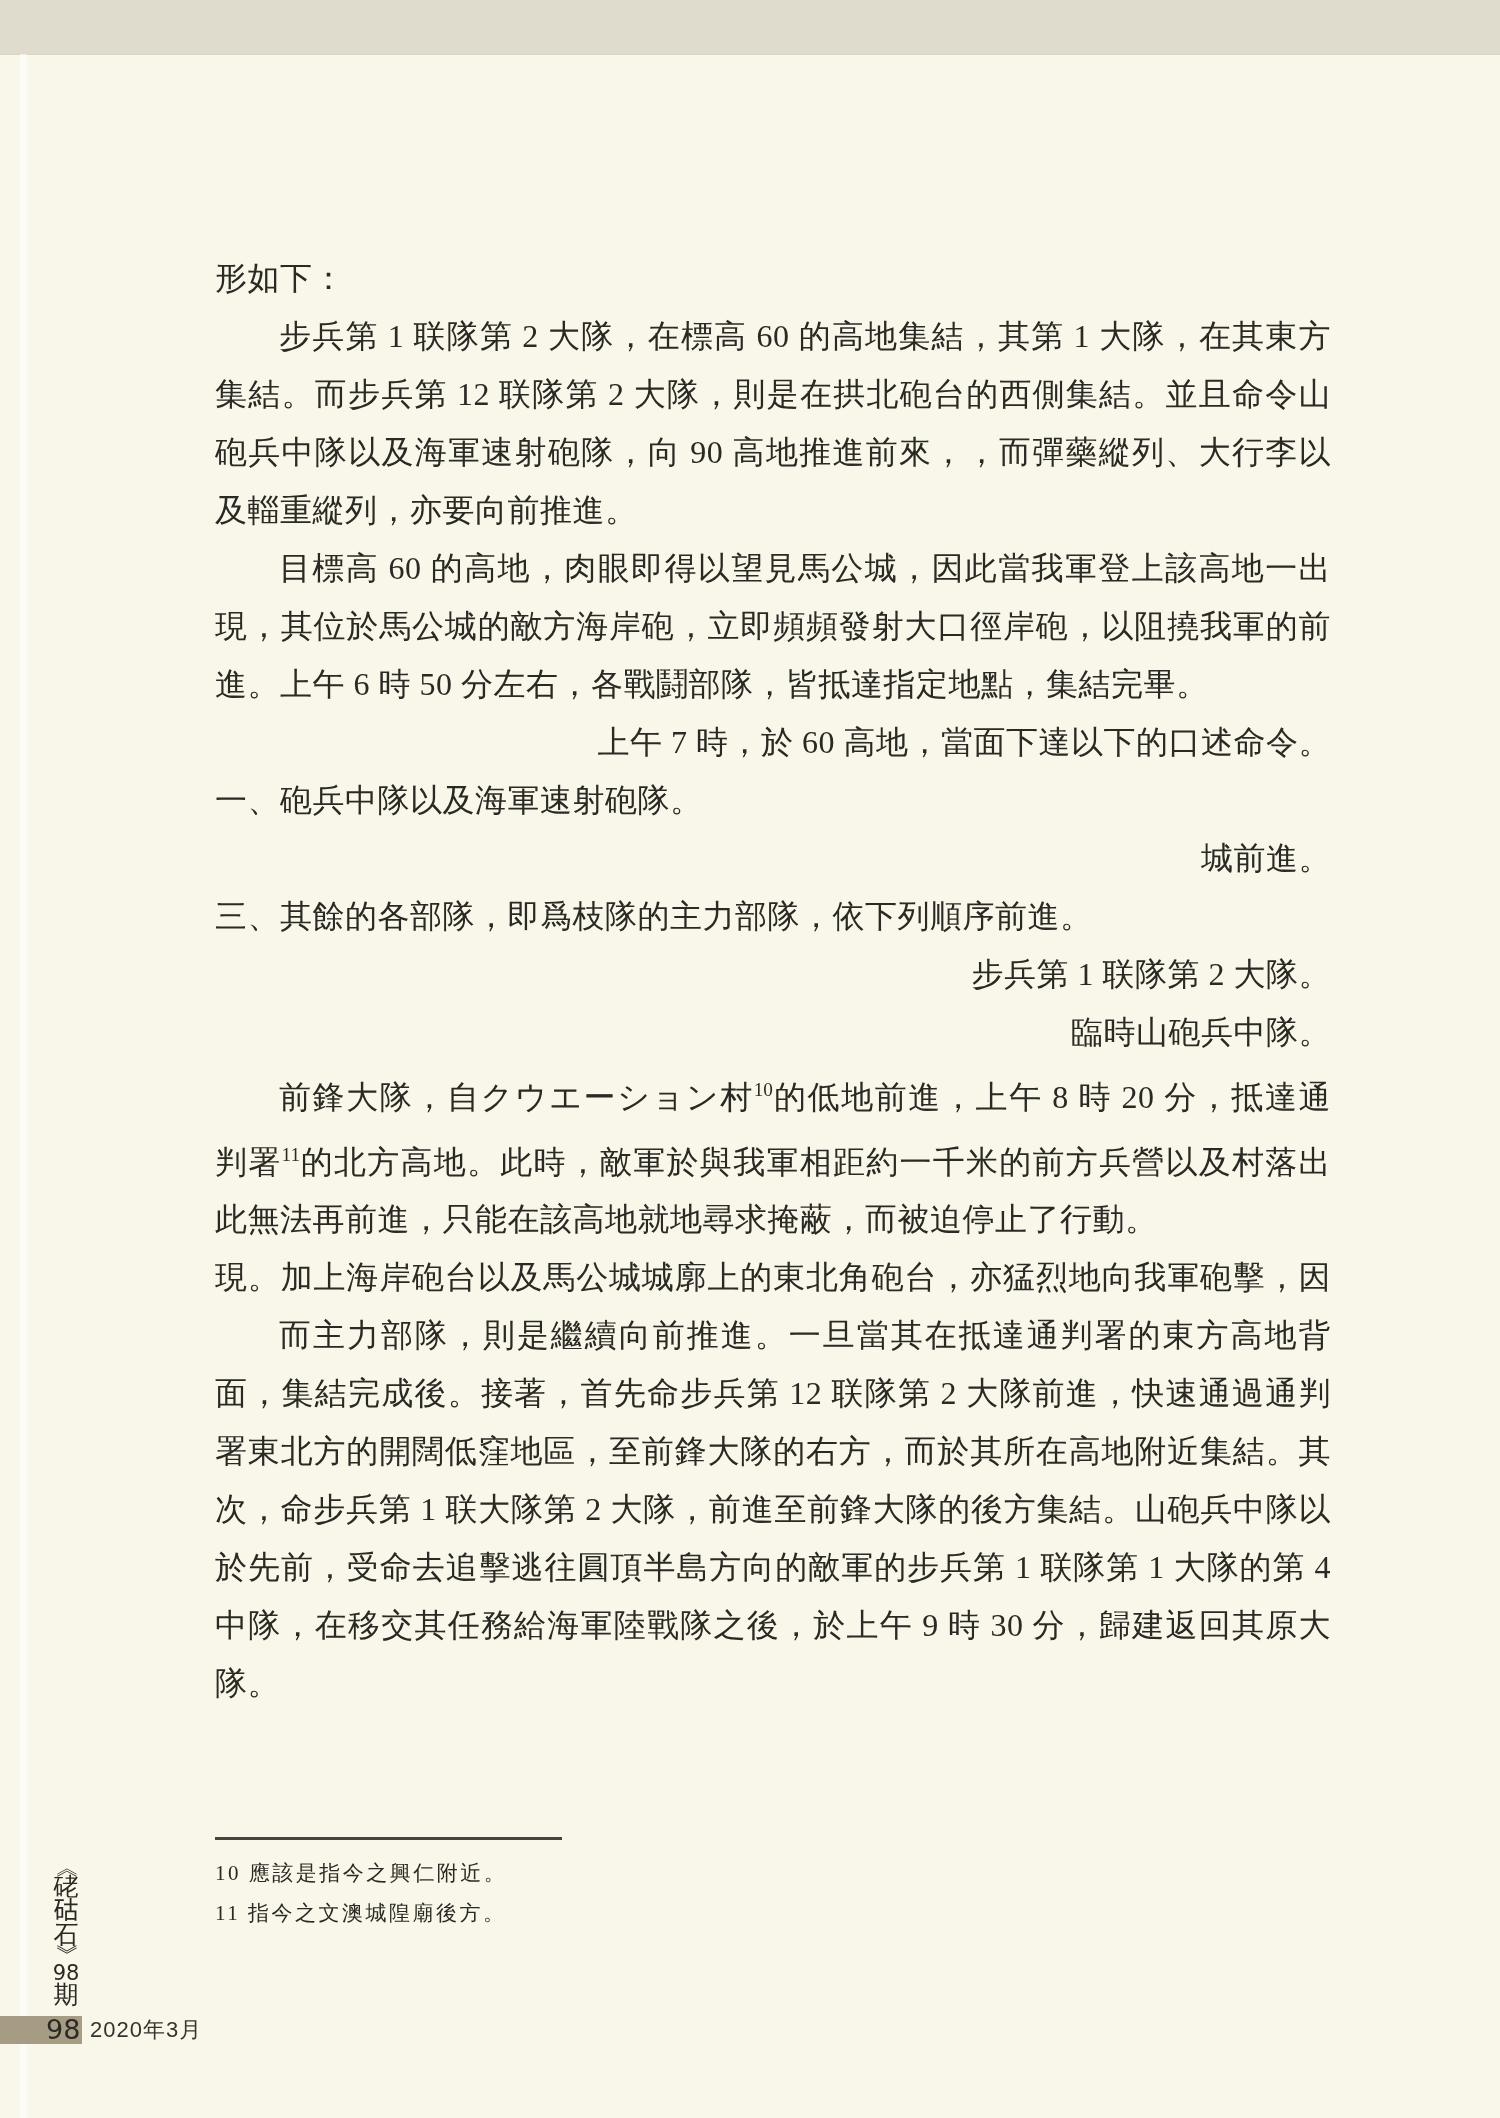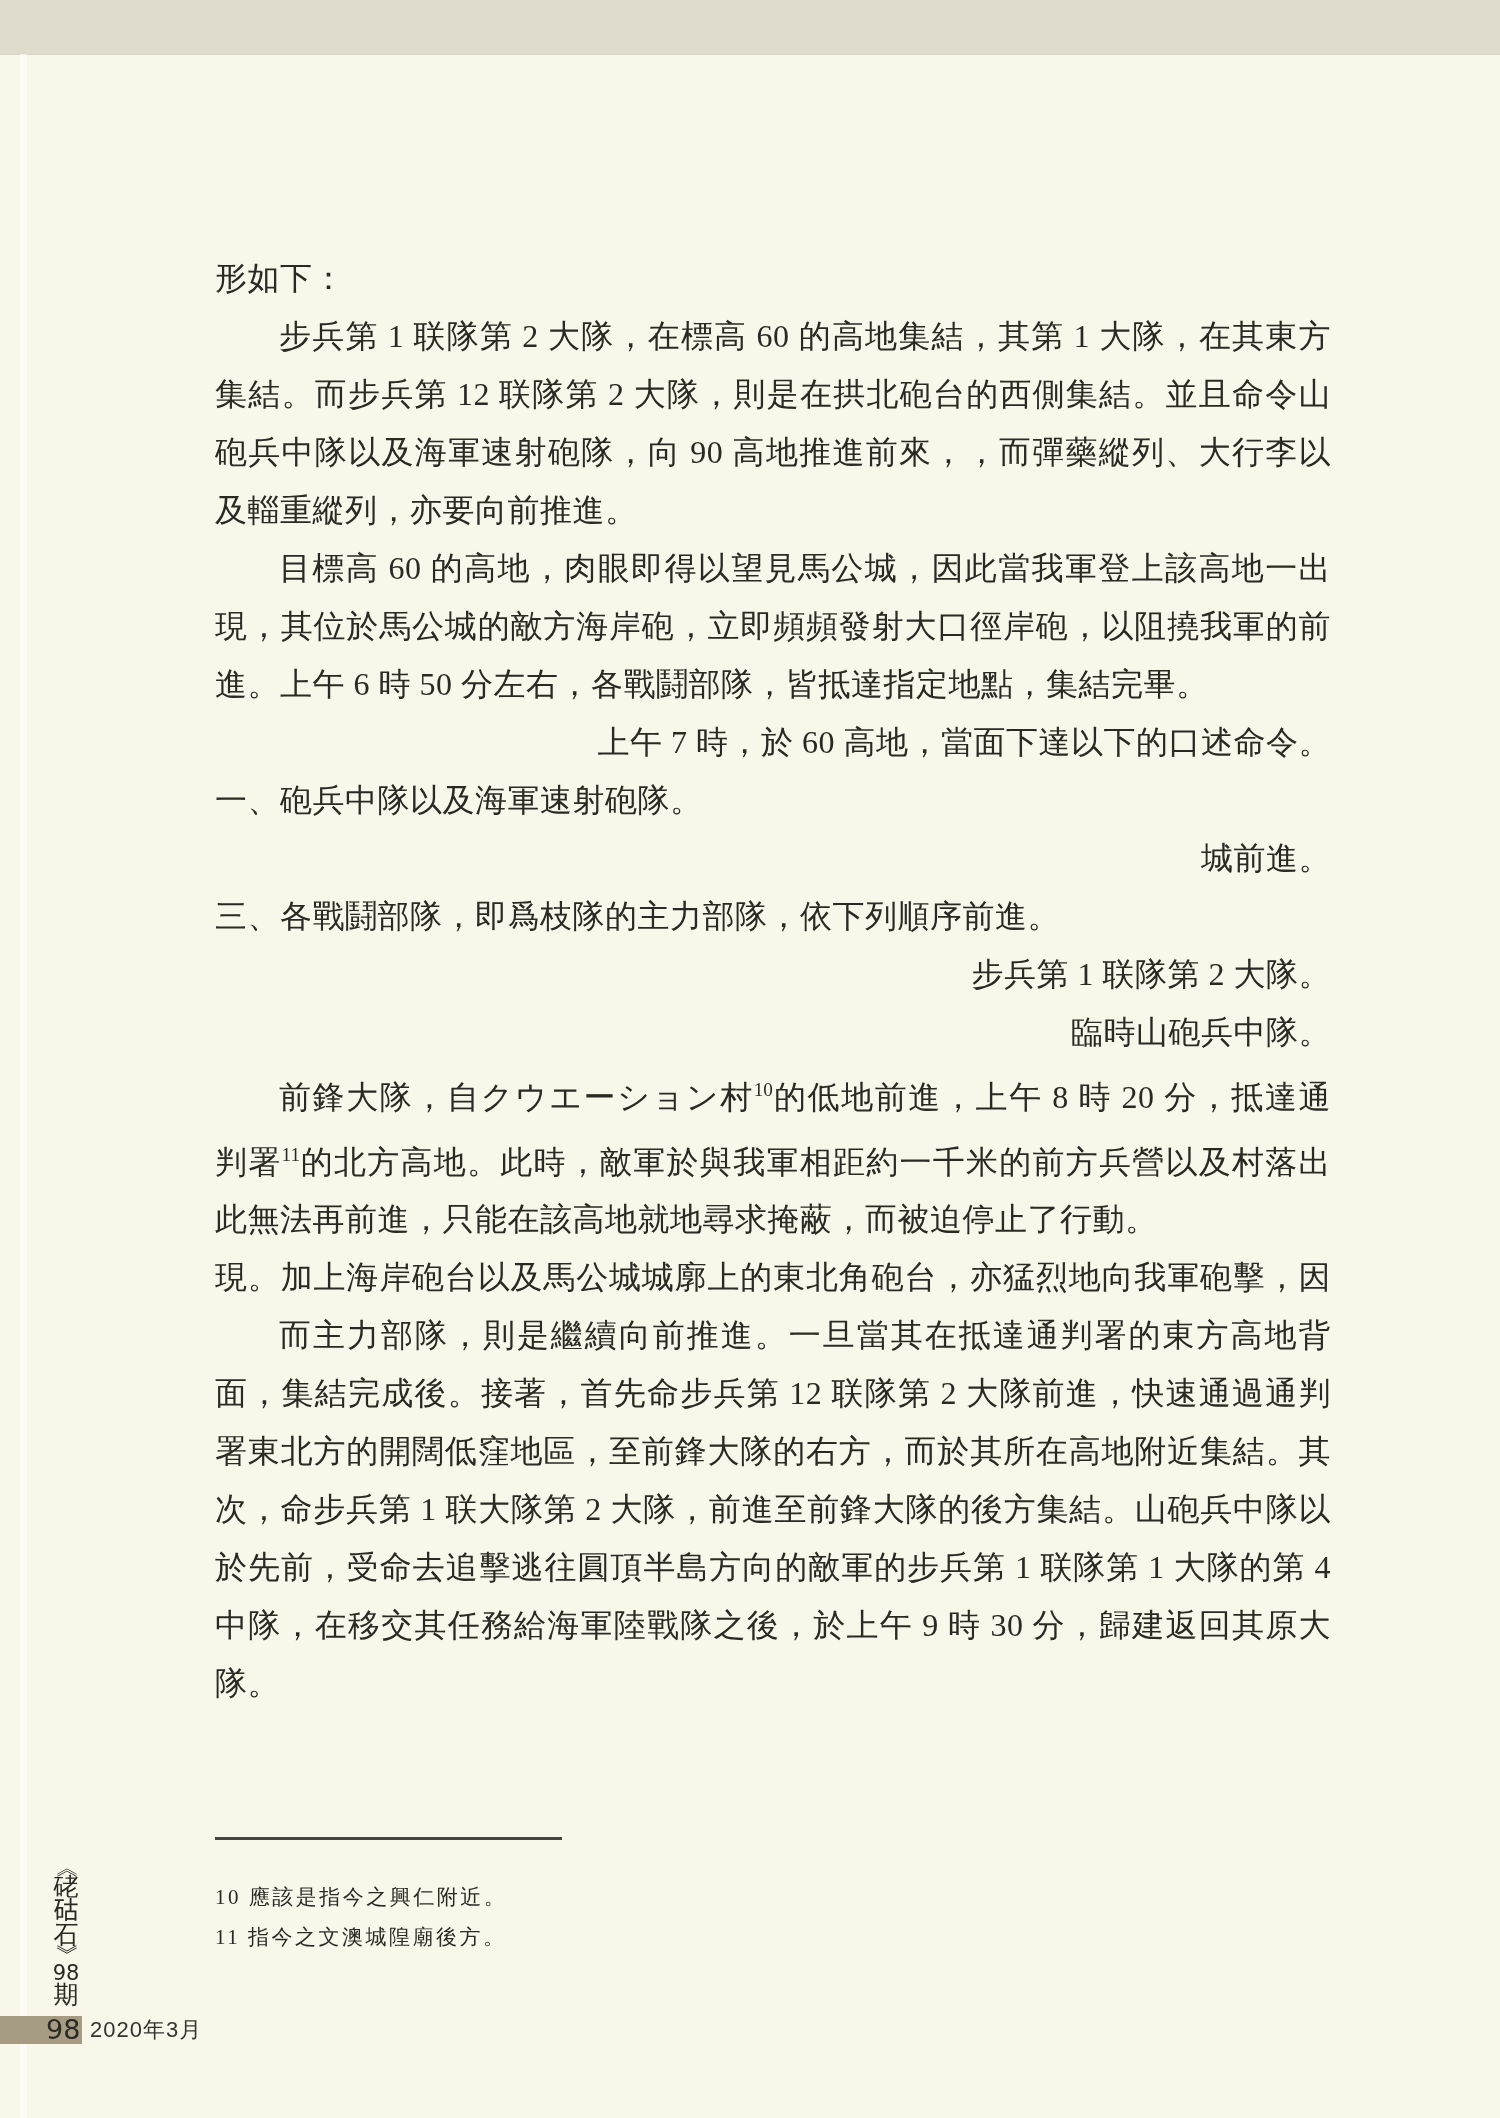--- a/index.html
+++ b/index.html
@@ -52,21 +52,20 @@
   .footnote-divider {
     position: absolute;
     left: 215px; top: 1837px;
     width: 347px; height: 3px;
     background: var(--divider, #45443f);
   }
   .footnotes {
     position: absolute;
     left: 215px; top: 1853px;
     width: 700px;
-    margin-top: 24px;
   }
   .footnote {
     font-size: 21px;
     line-height: 40px;
     letter-spacing: 2.5px;
     color: var(--ink, #2a2923);
   }
   .spine {
     position: absolute;
     left: 50px; top: 1859px;
@@ -130,21 +129,21 @@
       <div class="line indent fill"><span>步兵第 1 联隊第 2 大隊，在標高 60 的高地集結，其第 1 大隊，在其東方</span></div>
       <div class="line fill"><span>集結。而步兵第 12 联隊第 2 大隊，則是在拱北砲台的西側集結。並且命令山</span></div>
       <div class="line fill"><span>砲兵中隊以及海軍速射砲隊，向 90 高地推進前來，，而彈藥縱列、大行李以</span></div>
       <div class="line"><span>及輜重縱列，亦要向前推進。</span></div>
       <div class="line indent fill"><span>目標高 60 的高地，肉眼即得以望見馬公城，因此當我軍登上該高地一出</span></div>
       <div class="line fill"><span>現，其位於馬公城的敵方海岸砲，立即頻頻發射大口徑岸砲，以阻撓我軍的前</span></div>
       <div class="line"><span>進。上午 6 時 50 分左右，各戰鬪部隊，皆抵達指定地點，集結完畢。</span></div>
       <div class="line indent"><span>上午 7 時，於 60 高地，當面下達以下的口述命令。</span></div>
       <div class="line"><span>一、砲兵中隊以及海軍速射砲隊。</span></div>
       <div class="line indent"><span>城前進。</span></div>
-      <div class="line"><span>三、各戰鬪部隊，即爲枝隊的主力部隊，依下列順序前進。</span></div>
+      <div class="line"><span>三、其餘的各部隊，即爲枝隊的主力部隊，依下列順序前進。</span></div>
       <div class="line indent"><span>步兵第 1 联隊第 2 大隊。</span></div>
       <div class="line indent"><span>臨時山砲兵中隊。</span></div>
       <div class="line indent fill"><span>前鋒大隊，自クウエーション村</span><span class="sup">10</span><span>的低地前進，上午 8 時 20 分，抵達通</span></div>
       <div class="line fill"><span>判署</span><span class="sup">11</span><span>的北方高地。此時，敵軍於與我軍相距約一千米的前方兵營以及村落出</span></div>
       <div class="line"><span>此無法再前進，只能在該高地就地尋求掩蔽，而被迫停止了行動。</span></div>
       <div class="line fill"><span>現。加上海岸砲台以及馬公城城廓上的東北角砲台，亦猛烈地向我軍砲擊，因</span></div>
       <div class="line indent fill"><span>而主力部隊，則是繼續向前推進。一旦當其在抵達通判署的東方高地背</span></div>
       <div class="line fill"><span>面，集結完成後。接著，首先命步兵第 12 联隊第 2 大隊前進，快速通過通判</span></div>
       <div class="line fill"><span>署東北方的開闊低窪地區，至前鋒大隊的右方，而於其所在高地附近集結。其</span></div>
       <div class="line fill"><span>次，命步兵第 1 联大隊第 2 大隊，前進至前鋒大隊的後方集結。山砲兵中隊以</span></div>

